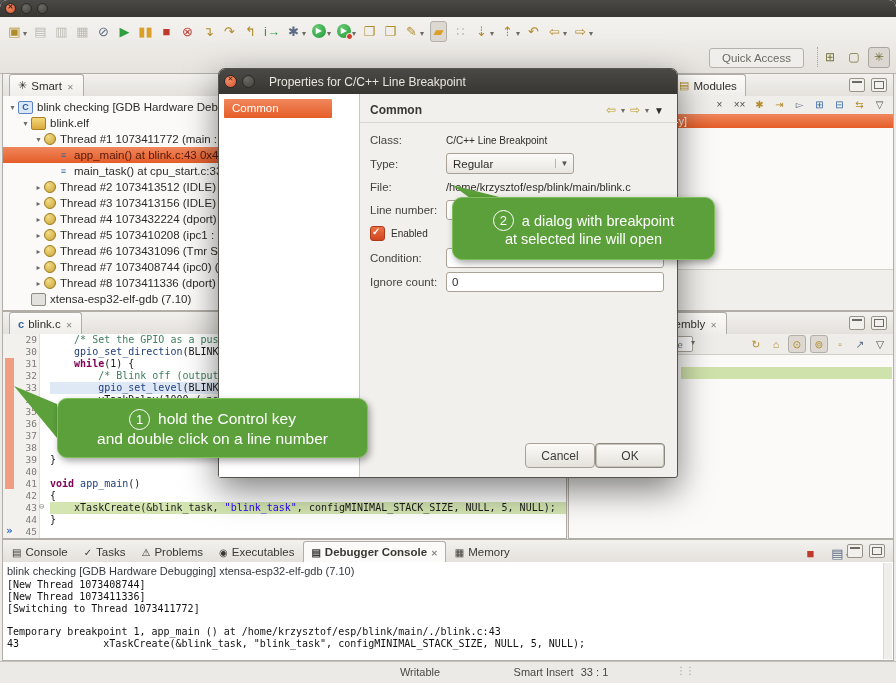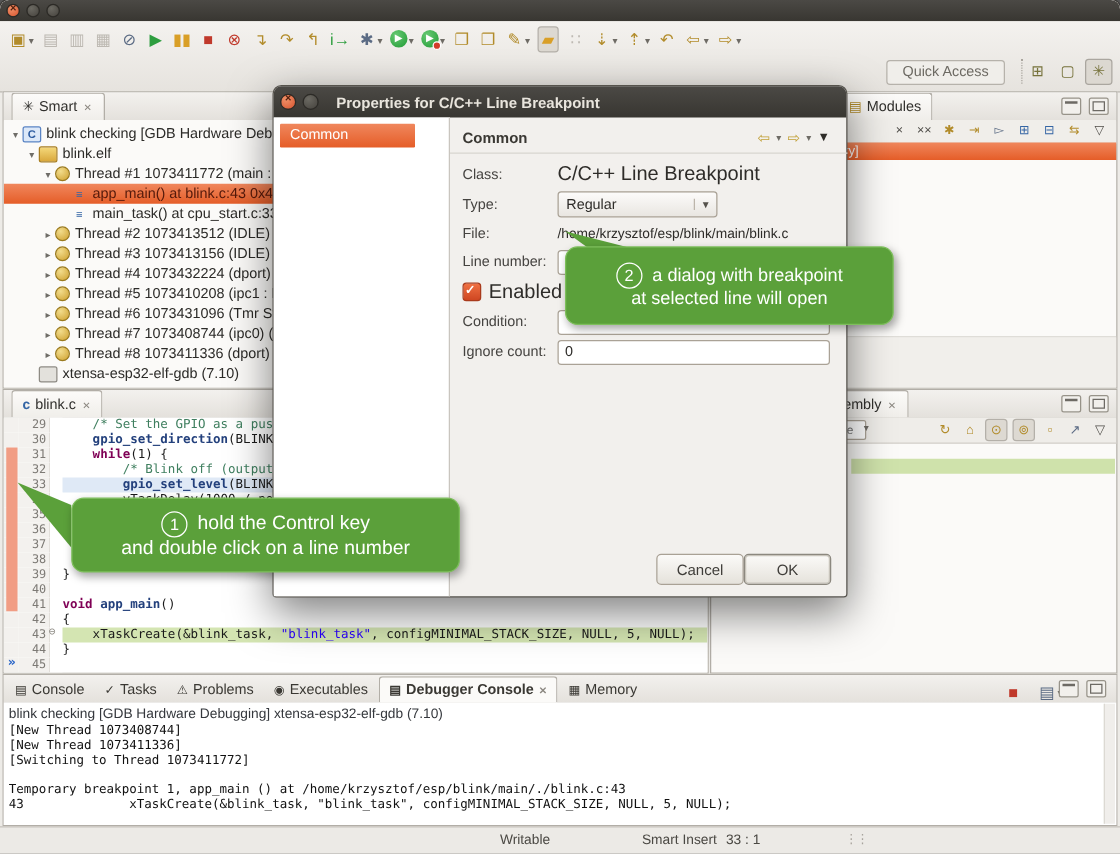--- a/index.html
+++ b/index.html
@@ -63,21 +63,21 @@
   .cl-bp{width:12px;flex:none;background:#f3f1ee;}
   .cl-num{width:22px;flex:none;text-align:right;color:#7d7a75;background:#f3f1ee;font-size:9.5px;padding-right:2px;}
   .cl-fold{width:10px;flex:none;background:#fff;border-left:1px solid #e2dfda;}
   .cl-code{flex:1;}
   .curline .cl-code{background:#dfe9f6;}
   .execline .cl-code{background:#d4e5b2;}
   .seg-com{color:#3f7f5f;}
   .seg-kw{color:#7f0055;font-weight:bold;}
   .seg-str{color:#2a00ff;}
   .seg-plain{color:#1a1a1a;}
-  .seg-fn{color:#23407c;font-weight:bold;}
+  .seg-fn{color:#23407c;font-weight:normal;}
   .salmon-bar{position:absolute;left:2px;top:24px;width:9px;height:131px;background:#f19d84;}
   .ip-icon{position:absolute;left:1px;top:191px;width:11px;height:12px;color:#2a66c8;font-weight:bold;font-size:10px;line-height:12px;text-align:center;font-family:"DejaVu Sans",sans-serif;}
   .fold-icon{position:absolute;left:36px;top:166px;color:#8f8c86;font-size:9px;line-height:12px;}
   
   #disasm-panel{left:568px;top:311px;width:326px;height:228px;}
   #disasm-panel .vtab{margin-left:62px;}
   .dtools{position:absolute;left:0;right:0;top:22px;height:20px;background:#efede9;border-bottom:1px solid #d3d0ca;display:flex;align-items:center;}
   .loc-input{position:absolute;left:30px;top:2px;width:86px;height:14px;border:1px solid #aaa296;border-radius:2px;font-size:9.5px;color:#8a877f;padding:0 3px;background:#fff;font-family:"Liberation Sans",sans-serif;}
   .loc-dd{position:absolute;left:122px;top:4px;font-size:8px;color:#6e6b65;}
   .dico-strip{position:absolute;right:5px;top:1px;display:flex;gap:4px;align-items:center;}
@@ -99,37 +99,37 @@
   .cdesc{font-size:11px;color:#35383d;padding:3px 0 2px 4px;}
   .clog{font-family:"DejaVu Sans Mono",monospace;font-size:10px;color:#111;padding-left:4px;}
   .clog .ln{height:11.8px;line-height:11.8px;white-space:pre;}
   .cscroll{position:absolute;right:1px;top:1px;bottom:1px;width:8px;background:#f0eeeb;border-left:1px solid #dcd9d3;}
   
   .statusbar{position:absolute;left:0;right:0;top:661px;height:22px;background:#eceae6;border-top:1px solid #c5c1bb;font-size:11px;color:#4a4843;}
   .sb-item{position:absolute;top:4px;text-align:center;}
   .sb-grip{position:absolute;left:676px;top:3px;color:#a8a49d;font-size:10px;letter-spacing:-1px;}
   
   .dialog{position:absolute;left:218px;top:68px;width:460px;height:410px;z-index:30;border-radius:7px 7px 3px 3px;box-shadow:0 12px 34px rgba(0,0,0,.5);background:#f2f0ed;border:1px solid #56534d;box-sizing:border-box;}
-  .dlg-titlebar{height:25px;background:linear-gradient(#4b4945,#383631);border-radius:6px 6px 0 0;display:flex;align-items:center;color:#e9e5dd;font-size:12px;font-weight:bold;}
+  .dlg-titlebar{height:25px;background:linear-gradient(#4b4945,#383631);border-radius:6px 6px 0 0;display:flex;align-items:center;color:#e9e5dd;font-size:12px;font-weight:normal;}
   .dlg-titlebar .wbtn{width:13px;height:13px;}
   .dlg-titlebar .title{margin-left:14px;}
   .dlg-body{position:absolute;left:0;right:0;top:25px;bottom:0;display:flex;}
   .dlg-sidebar{width:140px;background:#fff;border-right:1px solid #c9c5bf;flex:none;}
   .dlg-side-item{margin:5px 5px;width:100px;height:19px;line-height:19px;background:linear-gradient(#f0875d,#e55d28);color:#fff;font-size:11.5px;padding-left:8px;border-radius:1px;}
   .dlg-content{position:relative;flex:1;padding:6px 14px 8px 10px;}
   .dlg-header{display:flex;align-items:center;height:20px;}
   .dlg-header .hname{font-weight:bold;font-size:12px;color:#3a3833;}
   .dlg-nav{margin-left:auto;display:flex;gap:5px;align-items:center;}
   .nav-ico{font-size:12px;color:#c2a038;}
   .nav-ico.small{font-size:8px;color:#6e6b65;}
   .nav-ico.dark{color:#2f2d29;font-size:10px;}
   .dlg-sep{border-bottom:1px solid #d8d5cf;margin:2px -14px 6px -10px;}
   .frow{display:flex;align-items:center;}
   .flabel{width:76px;flex:none;font-size:11.5px;color:#454340;}
-  .fvalue{font-size:16px;color:#2e2c29;}
+  .fvalue{font-size:10px;color:#2e2c29;}
   .combo{display:inline-flex;align-items:center;width:128px;height:21px;background:linear-gradient(#fcfbfa,#e9e6e1);border:1px solid #a9a195;border-radius:3px;font-size:11.5px;color:#2e2c29;box-sizing:border-box;}
   .combo .ctext{flex:1;padding-left:6px;}
   .combo .carrow{width:17px;text-align:center;border-left:1px solid #bcb5aa;font-size:8px;color:#55524c;}
   .tinput{width:218px;height:20px;border:1px solid #aaa296;border-radius:3px;font-size:11.5px;color:#2e2c29;padding:0 5px;box-sizing:border-box;background:#fff;font-family:"Liberation Sans",sans-serif;}
   .chk{width:13px;height:13px;border-radius:3px;background:linear-gradient(#ef7042,#cf4722);border:1px solid #a93a1c;position:relative;margin-right:6px;flex:none;}
   .chk::before{content:"✓";position:absolute;left:1px;top:-1px;color:#fff;font-size:10px;font-weight:bold;}
   .dlg-buttons{position:absolute;right:13px;bottom:9px;display:flex;}
   .btn{min-width:70px;height:25px;background:linear-gradient(#fbfaf8,#e5e2db);border:1px solid #a9a195;border-radius:4px;font-size:12px;color:#3f3d39;text-align:center;line-height:24px;box-sizing:border-box;padding:0 10px;}
   .btn.default{border-color:#8c887f;box-shadow:0 0 0 1px #c8c4bb inset;}
   

